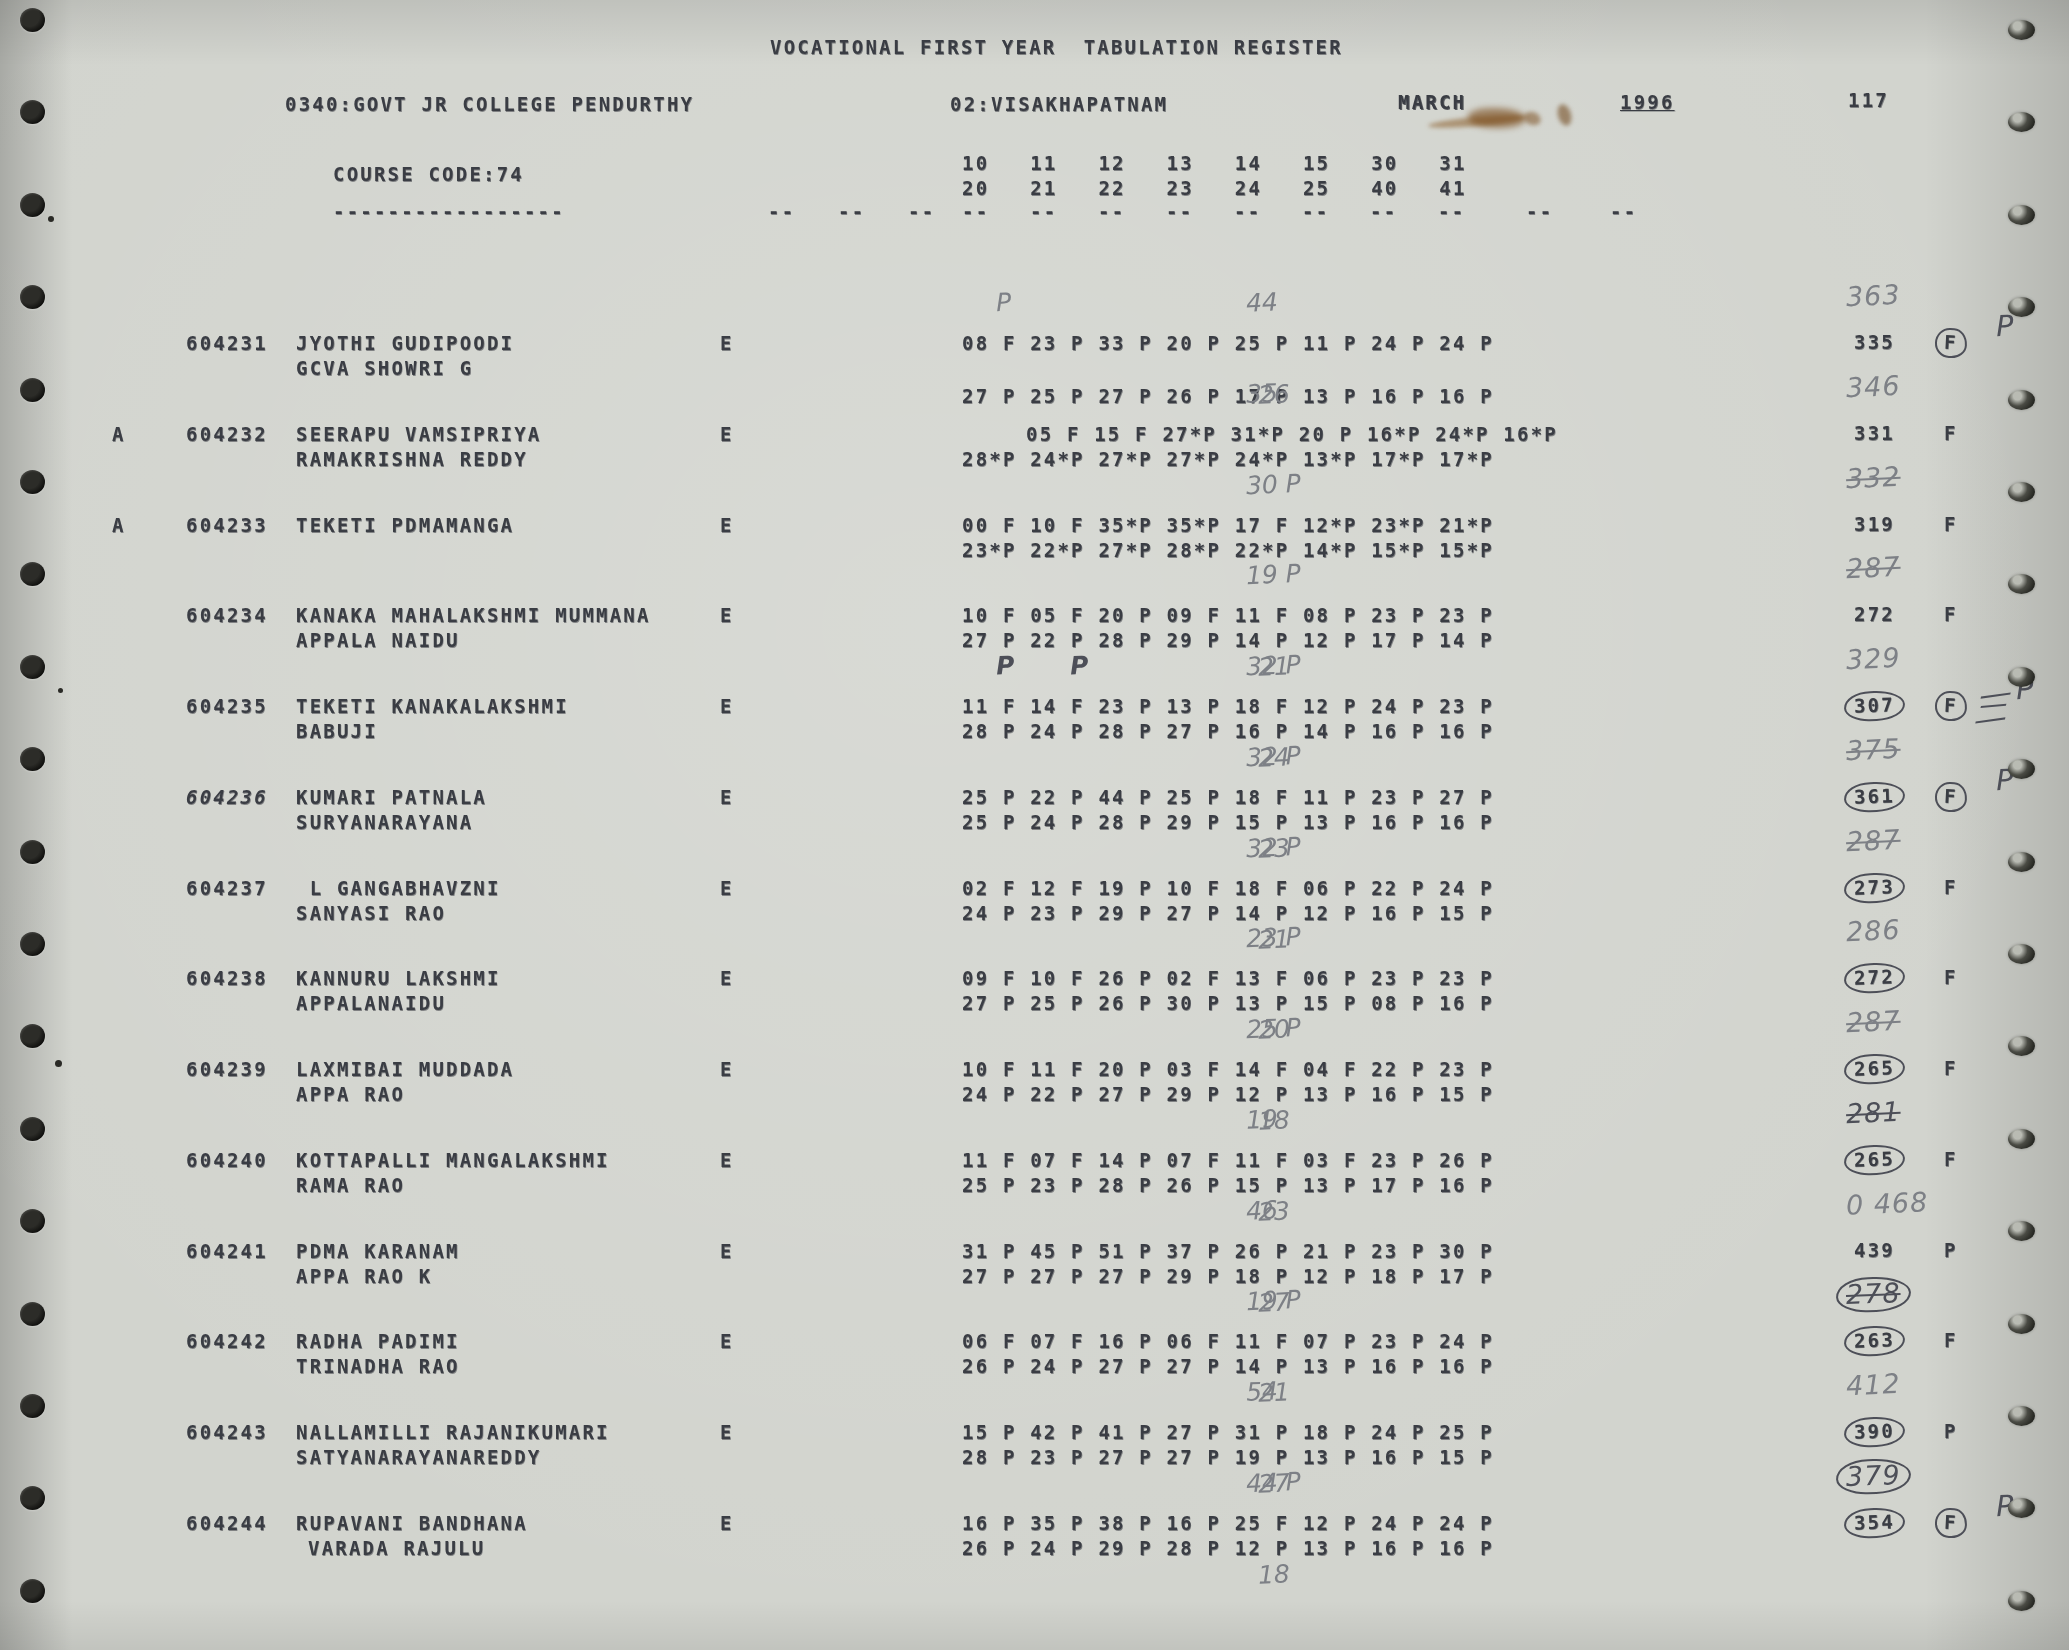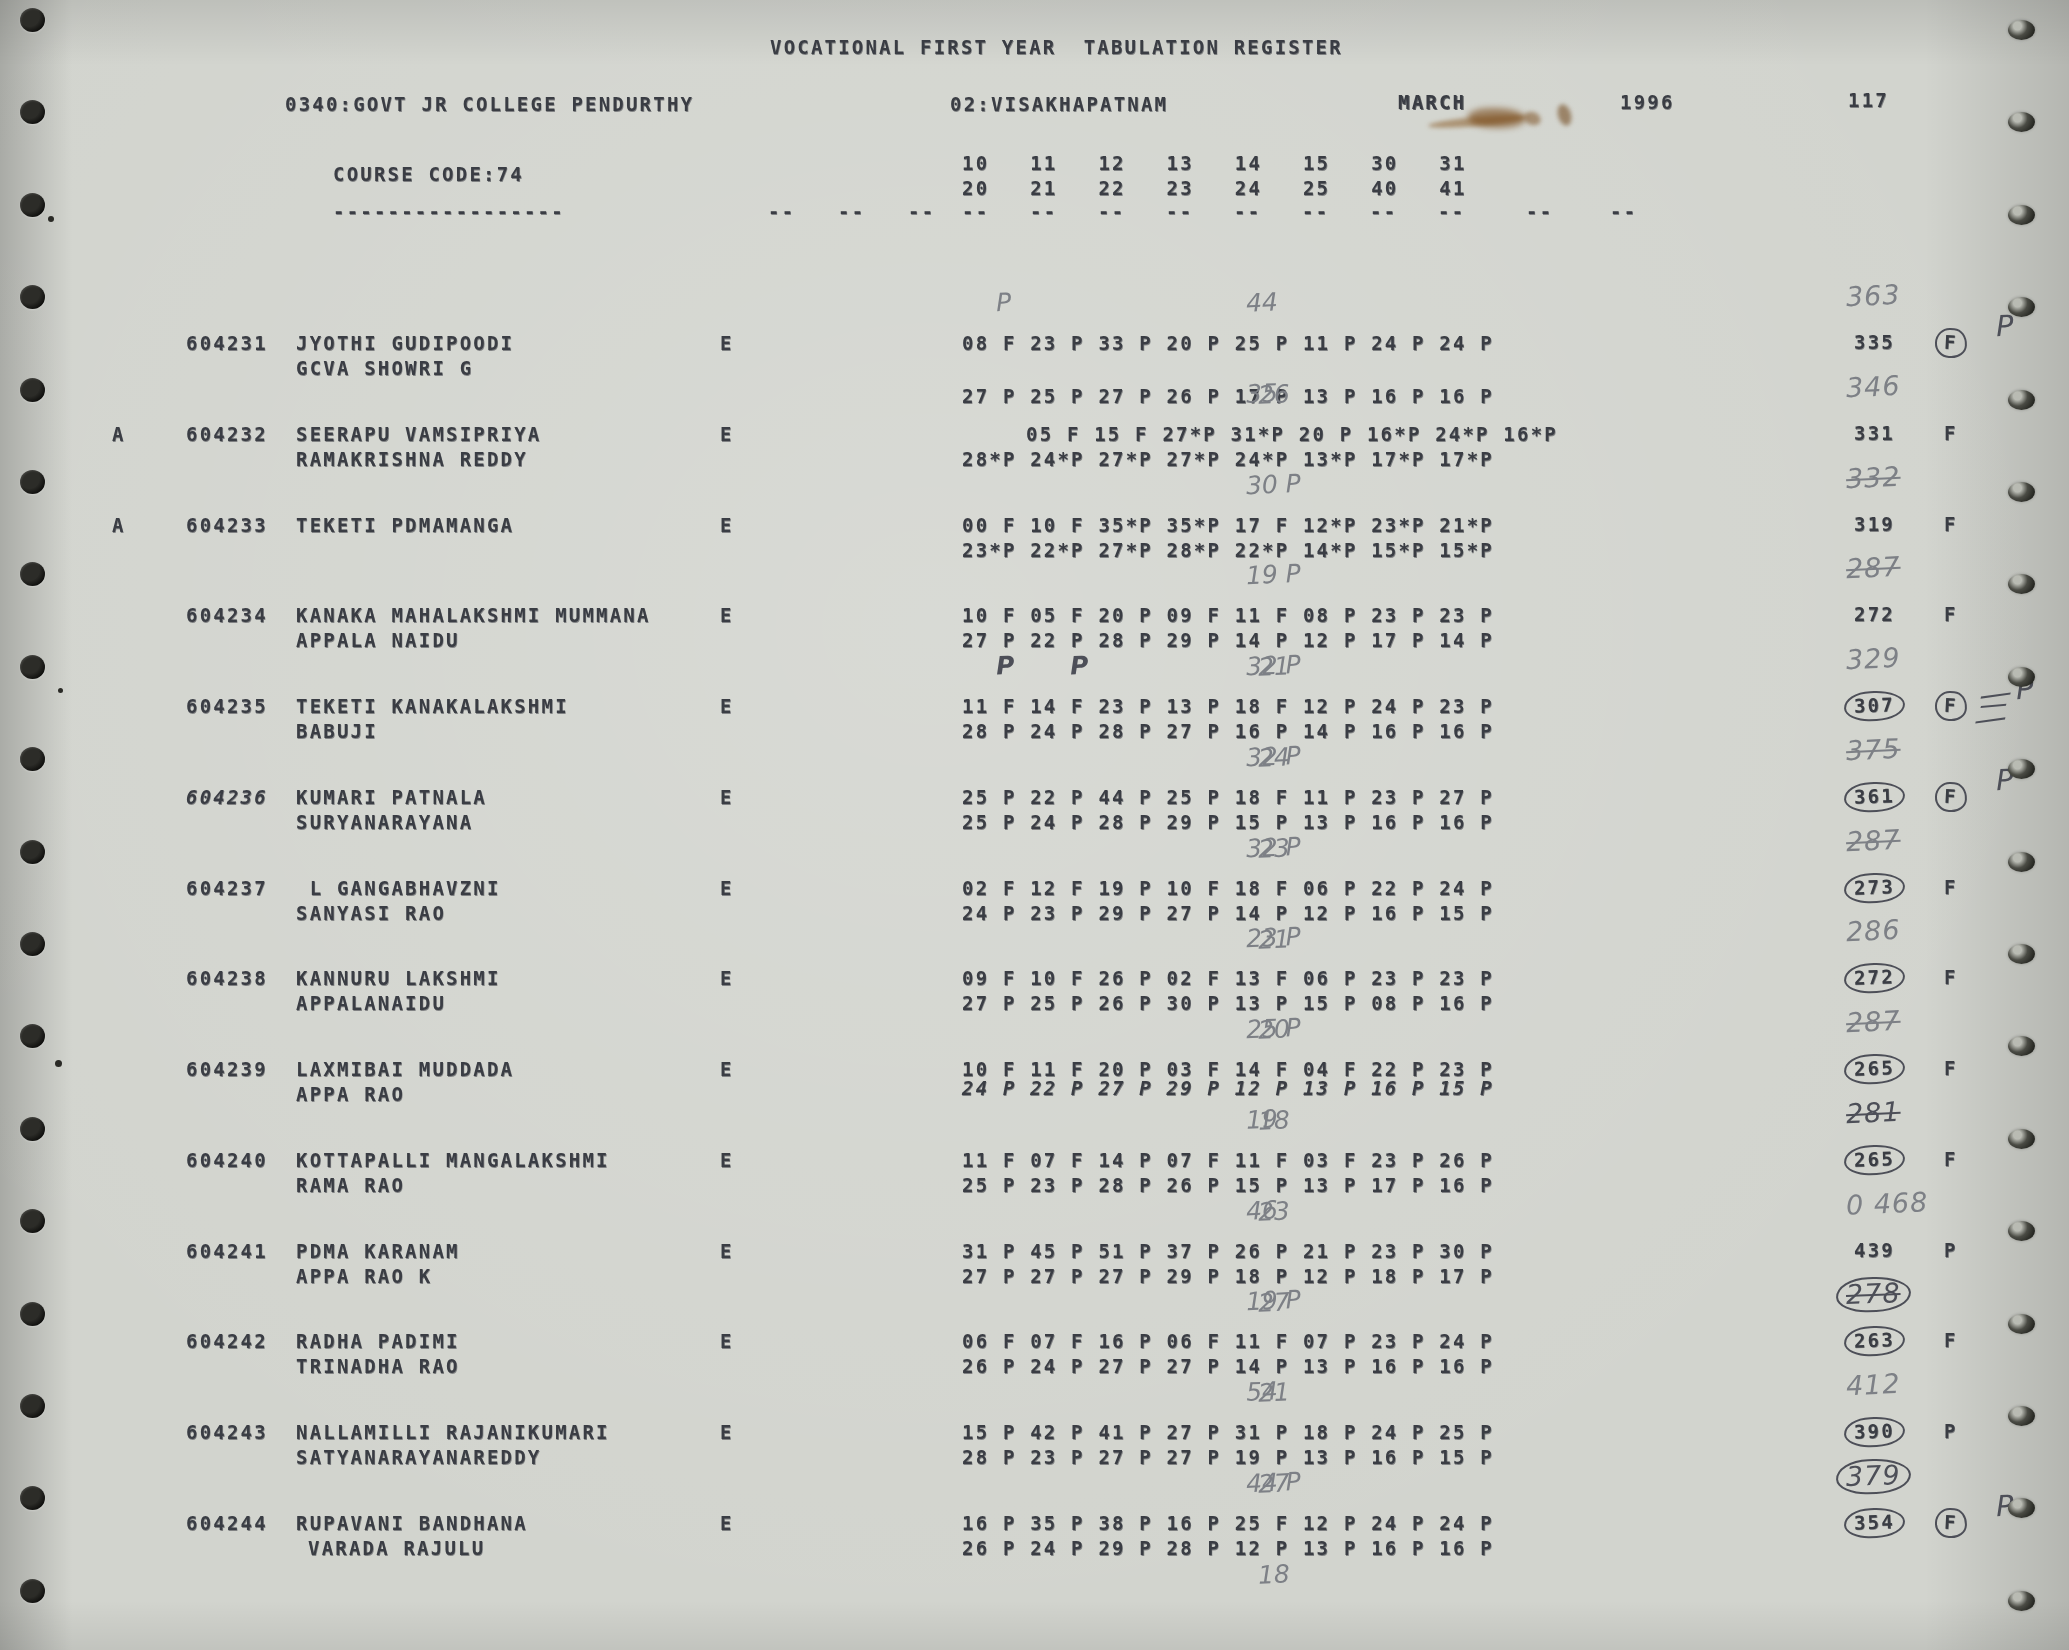--- a/index.html
+++ b/index.html
@@ -68,21 +68,21 @@
 </style>
 </head>
 <body>
 
 <div id="paper"></div>
 
 <span class="pr" style="left:770px;top:36px;">VOCATIONAL FIRST YEAR  TABULATION REGISTER</span>
 <span class="pr" style="left:285px;top:93px;">0340:GOVT JR COLLEGE PENDURTHY</span>
 <span class="pr" style="left:950px;top:93px;">02:VISAKHAPATNAM</span>
 <span class="pr" style="left:1398px;top:91px;text-shadow:1px 0.5px 0.5px rgba(58,61,68,0.8);">MARCH</span>
-<span class="pr" style="left:1620px;top:91px;">1996</span>
+<span class="pr" style="left:1620px;top:91px;text-decoration:underline;">1996</span>
 <span class="pr" style="left:1848px;top:89px;">117</span>
 
 <div class="stain" style="left:1428px;top:117px;width:98px;height:9px;background:rgba(131,82,25,0.5);border-radius:50%;filter:blur(2px);transform:rotate(-5deg);"></div>
 <div class="stain" style="left:1468px;top:108px;width:58px;height:20px;background:rgba(118,70,20,0.6);border-radius:45% 60% 50% 55%;filter:blur(3px);"></div>
 <div class="stain" style="left:1524px;top:112px;width:17px;height:13px;background:rgba(118,70,20,0.5);border-radius:50%;filter:blur(2px);transform:rotate(22deg);"></div>
 <div class="stain" style="left:1558px;top:104px;width:13px;height:22px;background:rgba(108,64,18,0.55);border-radius:50%;filter:blur(2px);transform:rotate(-16deg);"></div>
 
 <span class="pr" style="left:333px;top:163px;">COURSE CODE:74</span>
 <span class="pr" style="left:962px;top:152px;">10   11   12   13   14   15   30   31</span>
 <span class="pr" style="left:962px;top:177px;">20   21   22   23   24   25   40   41</span>
@@ -213,21 +213,21 @@
       <span class="hw hw-total" style="left: 1846px; top: 12px;">286</span>
       <span class="pr circ" style="left: 1854px; top: 61px;">272</span>
       <span class="pr" style="left: 1944px; top: 61px;">F</span>
     </div>
     <div class="row" style="top: 996.16px;">
       <span class="pr" style="left: 186px; top: 62px;">604239</span>
       <span class="pr" style="left: 296px; top: 62px;">LAXMIBAI MUDDADA</span>
       <span class="pr" style="left: 296px; top: 87px;">APPA RAO</span>
       <span class="pr" style="left: 720px; top: 62px;">E</span>
       <span class="pr" style="left: 962px; top: 62px;">10 F 11 F 20 P 03 F 14 F 04 F 22 P 23 P</span>
-      <span class="pr" style="left: 962px; top: 81px; font-style: italic;">24 P 22 P 27 P 29 P 12 P 13 P 16 P 15 P</span>
+      <span class="pr" style="left: 962px; top: 87px;">24 P 22 P 27 P 29 P 12 P 13 P 16 P 15 P</span>
       <span class="hw hw-num" style="left: 1246px; top: 20px;">25 P</span>
       <span class="hw hw-num" style="left: 1258px; top: 112px;">18</span>
       <span class="hw hw-total struck" style="left: 1846px; top: 12px;">287</span>
       <span class="pr circ" style="left: 1854px; top: 61px;">265</span>
       <span class="pr" style="left: 1944px; top: 61px;">F</span>
     </div>
     <div class="row" style="top: 1086.93px;">
       <span class="pr" style="left: 186px; top: 62px;">604240</span>
       <span class="pr" style="left: 296px; top: 62px;">KOTTAPALLI MANGALAKSHMI</span>
       <span class="pr" style="left: 296px; top: 87px;">RAMA RAO</span>

